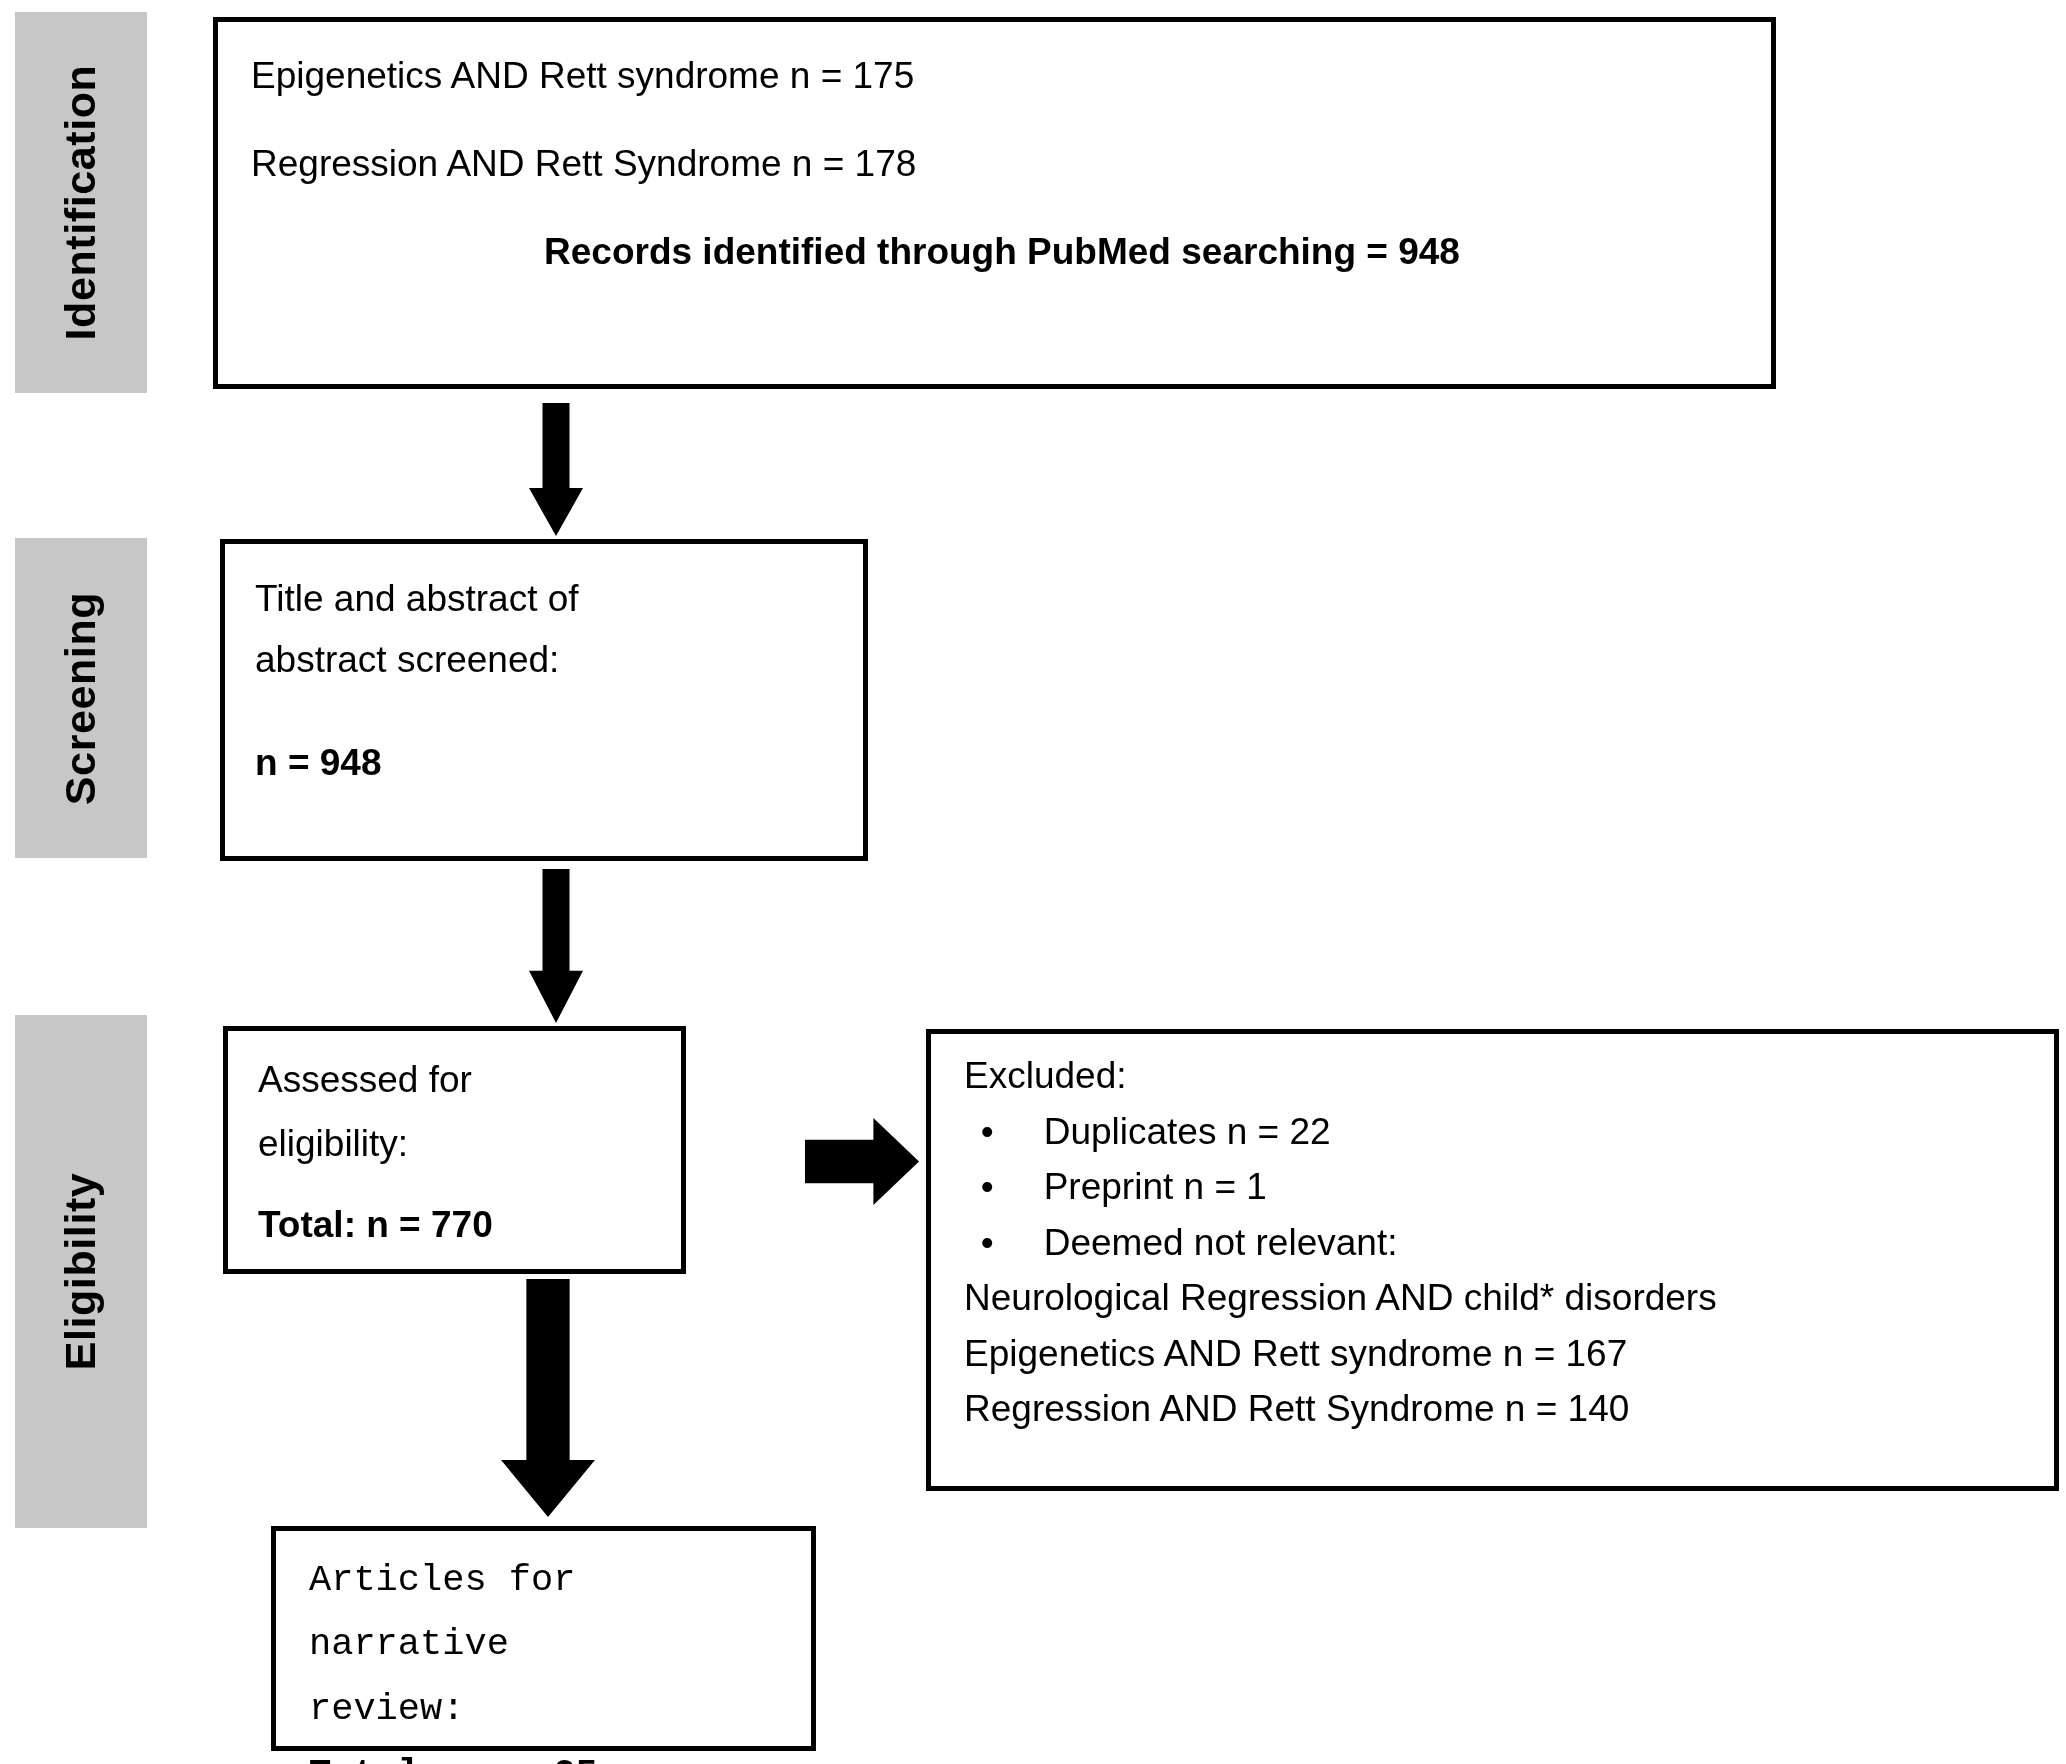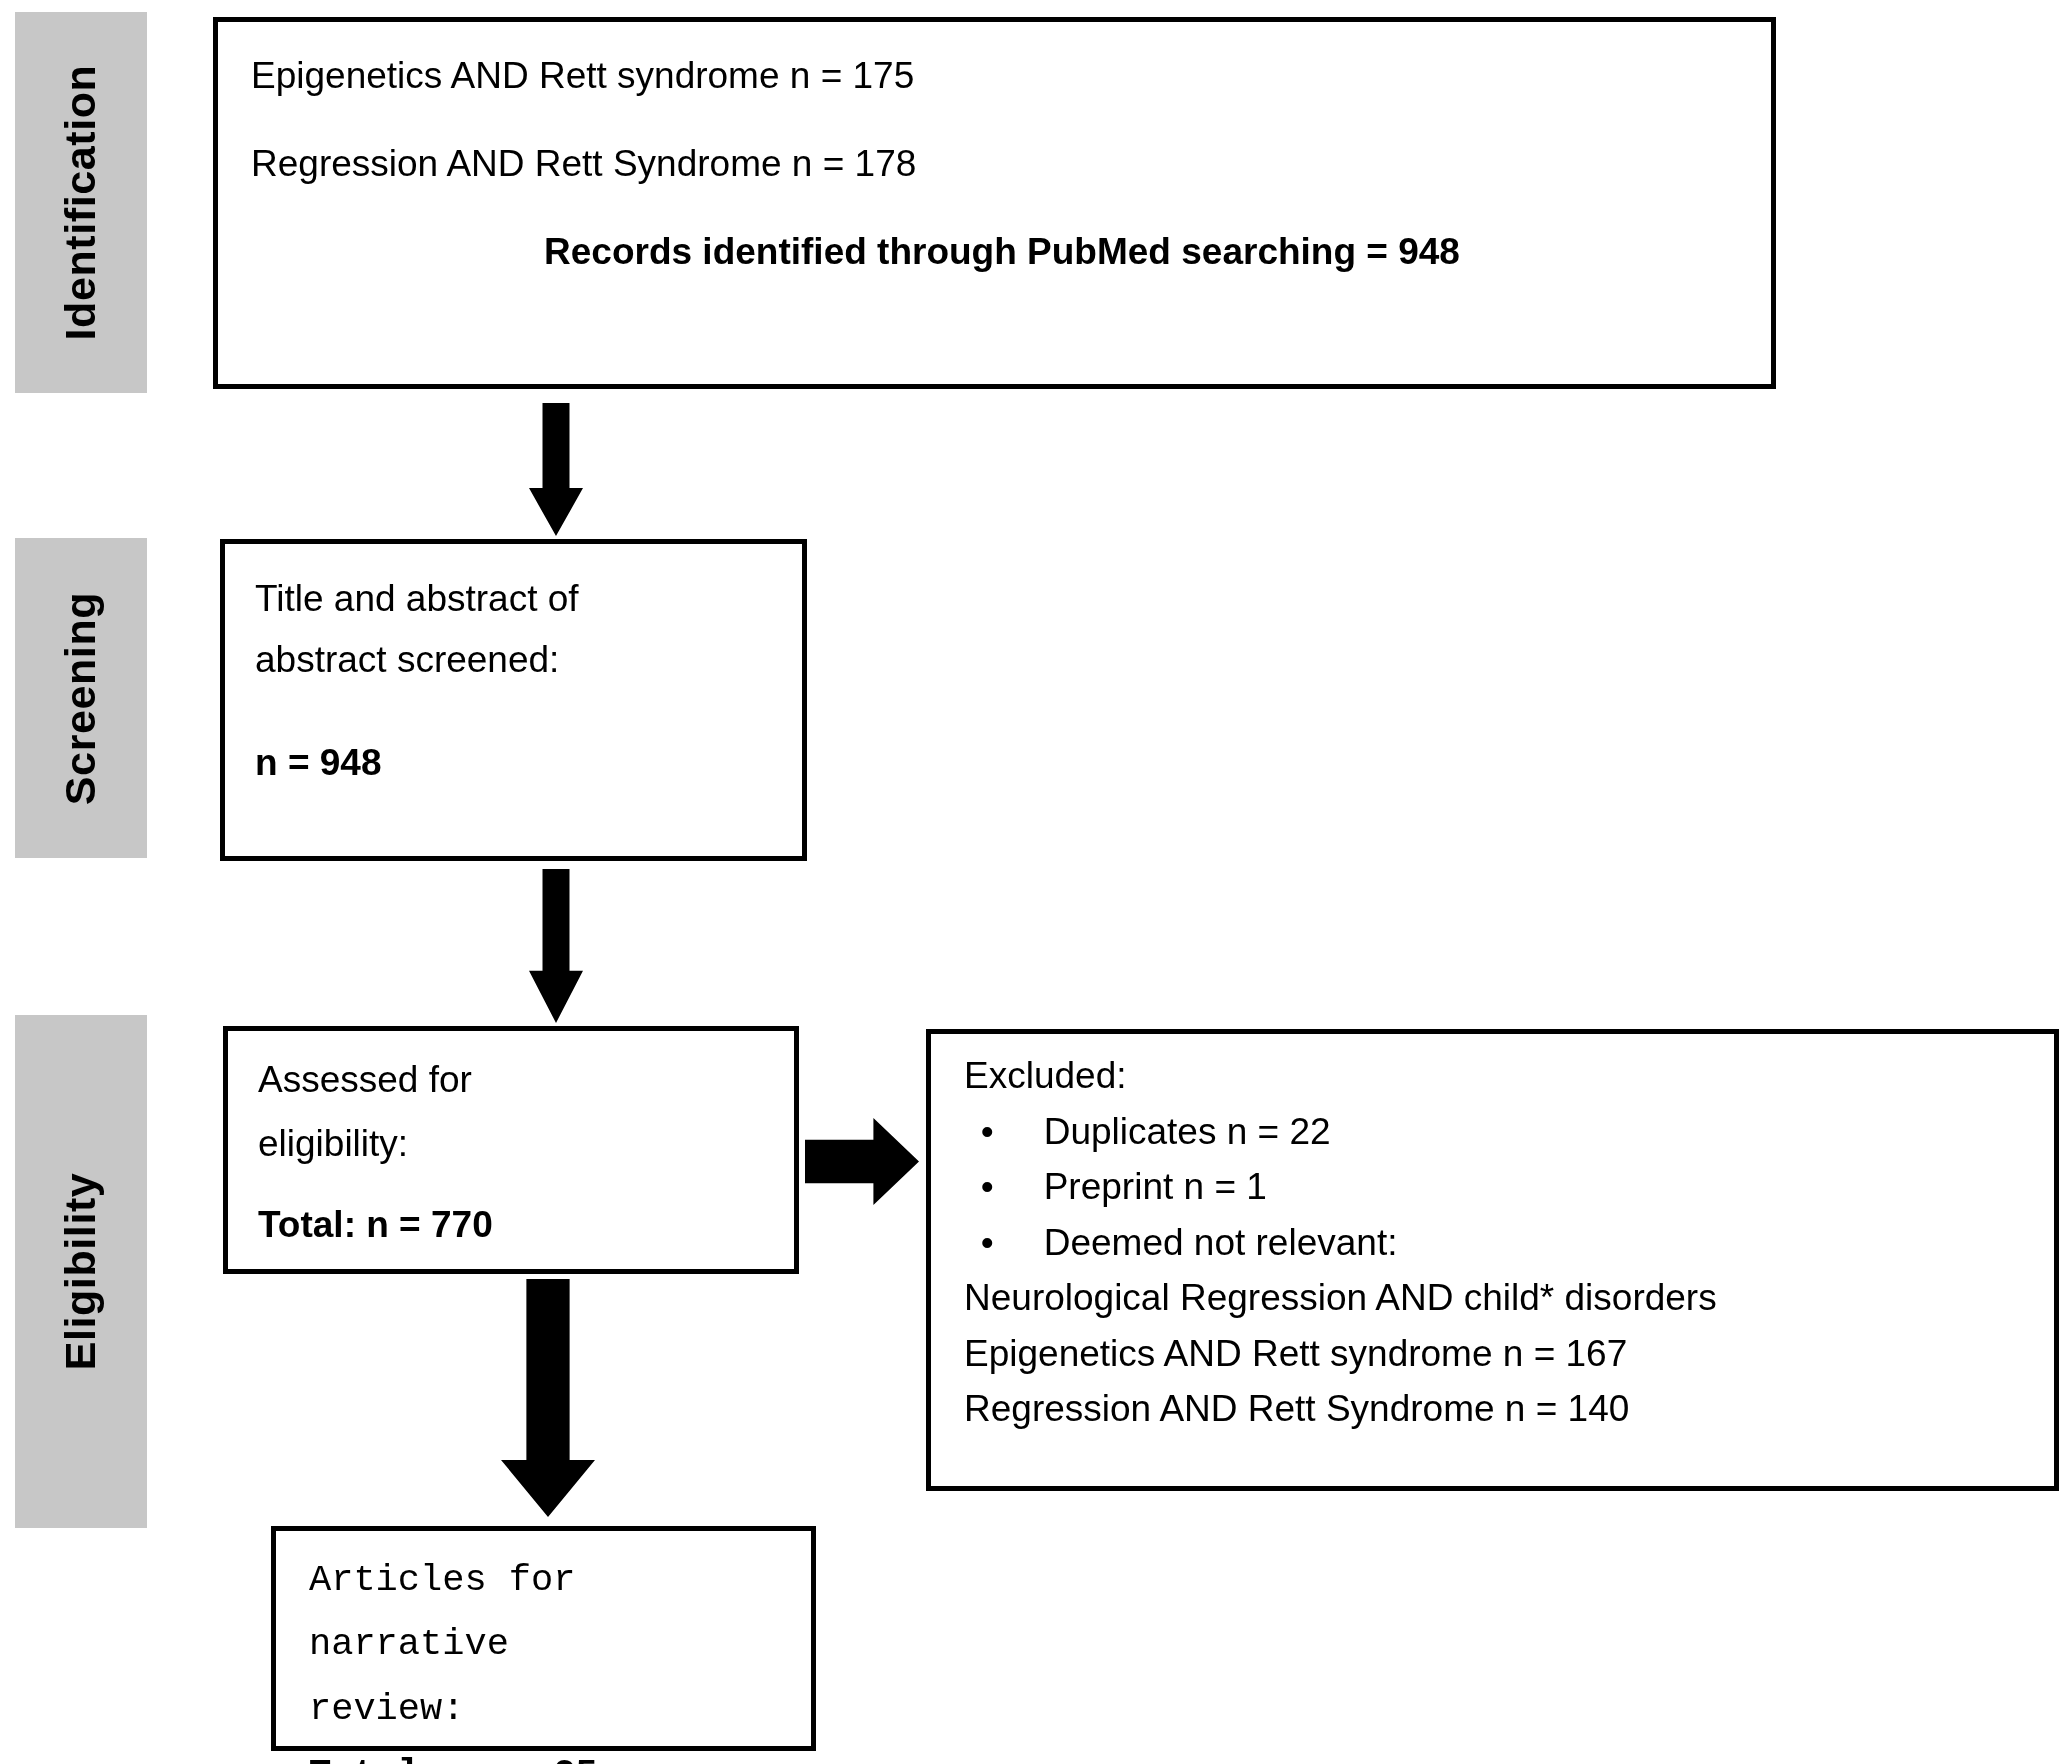--- a/index.html
+++ b/index.html
@@ -37,22 +37,22 @@
   
   .fbox {
     position: absolute;
     background: #ffffff;
     border: 5.4px solid #000000;
     box-sizing: border-box;
     font-size: 37px;
     line-height: 1.55;
   }
   .box-top        { left: 213px;  top: 16.7px;   width: 1563px; height: 372px; padding: 25px 18px 0 33px; }
-  .box-screening  { left: 220px;  top: 539px;  width: 587px;  height: 322px; padding: 24px 18px 0 30px; line-height: 1.65; }
-  .box-eligibility{ left: 223px;  top: 1026px; width: 576px;  height: 248px; padding: 16.7px 18px 0 30px; line-height: 1.75; }
+  .box-screening  { left: 220px;  top: 539px;  width: 648px;  height: 322px; padding: 24px 18px 0 30px; line-height: 1.65; }
+  .box-eligibility{ left: 223px;  top: 1026px; width: 463px;  height: 248px; padding: 16.7px 18px 0 30px; line-height: 1.75; }
   .box-excluded   { left: 926px; top: 1029px; width: 1133px; height: 462px; padding: 14.3px 18px 0 33px; line-height: 1.5; }
   .box-bottom     { left: 271px;  top: 1526px; width: 545px;  height: 225px; padding: 16.7px 18px 0 33px; line-height: 1.75; font-family: Liberation Mono, monospace; }
 
   .box-top .line { margin-bottom: 31px; }
   .box-top .line:last-child { margin-bottom: 0; text-align: center; }
   .bold { font-weight: bold; }
   .gap-top-lg { margin-top: 42px; }
   .gap-top-sm { margin-top: 15.5px; }
 
   .bullet-row { display: flex; padding-left: 16.7px; }

